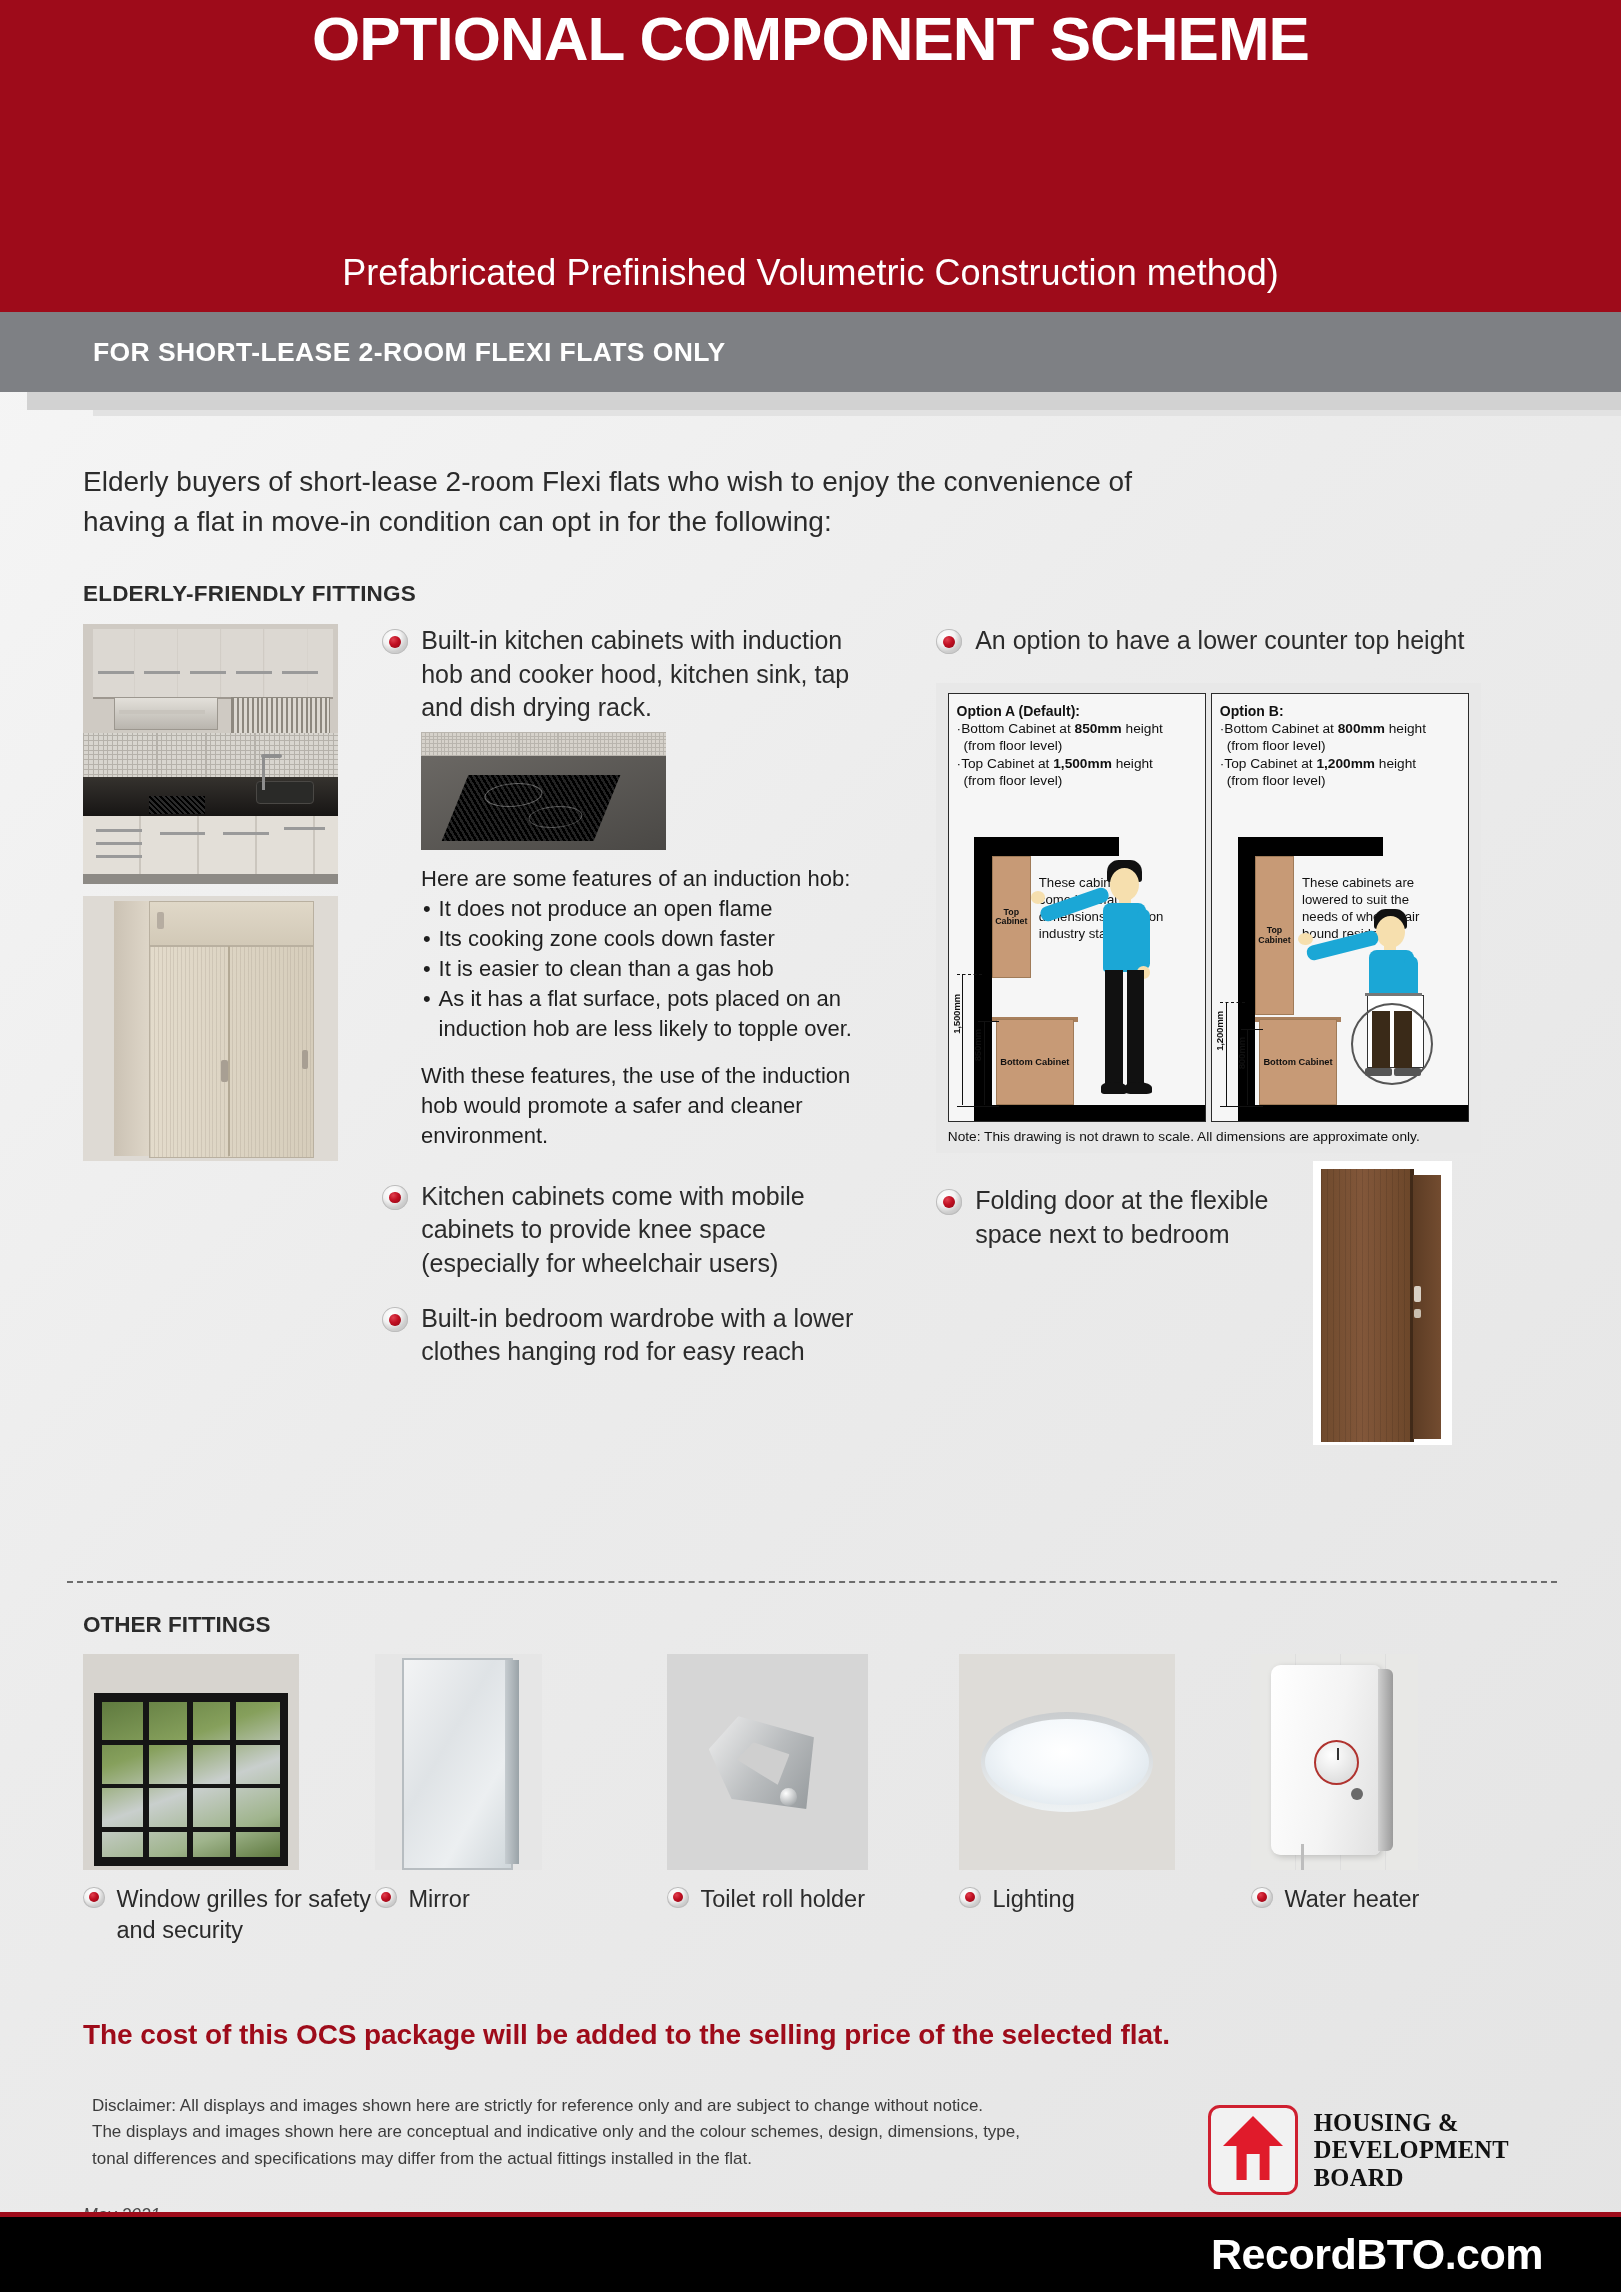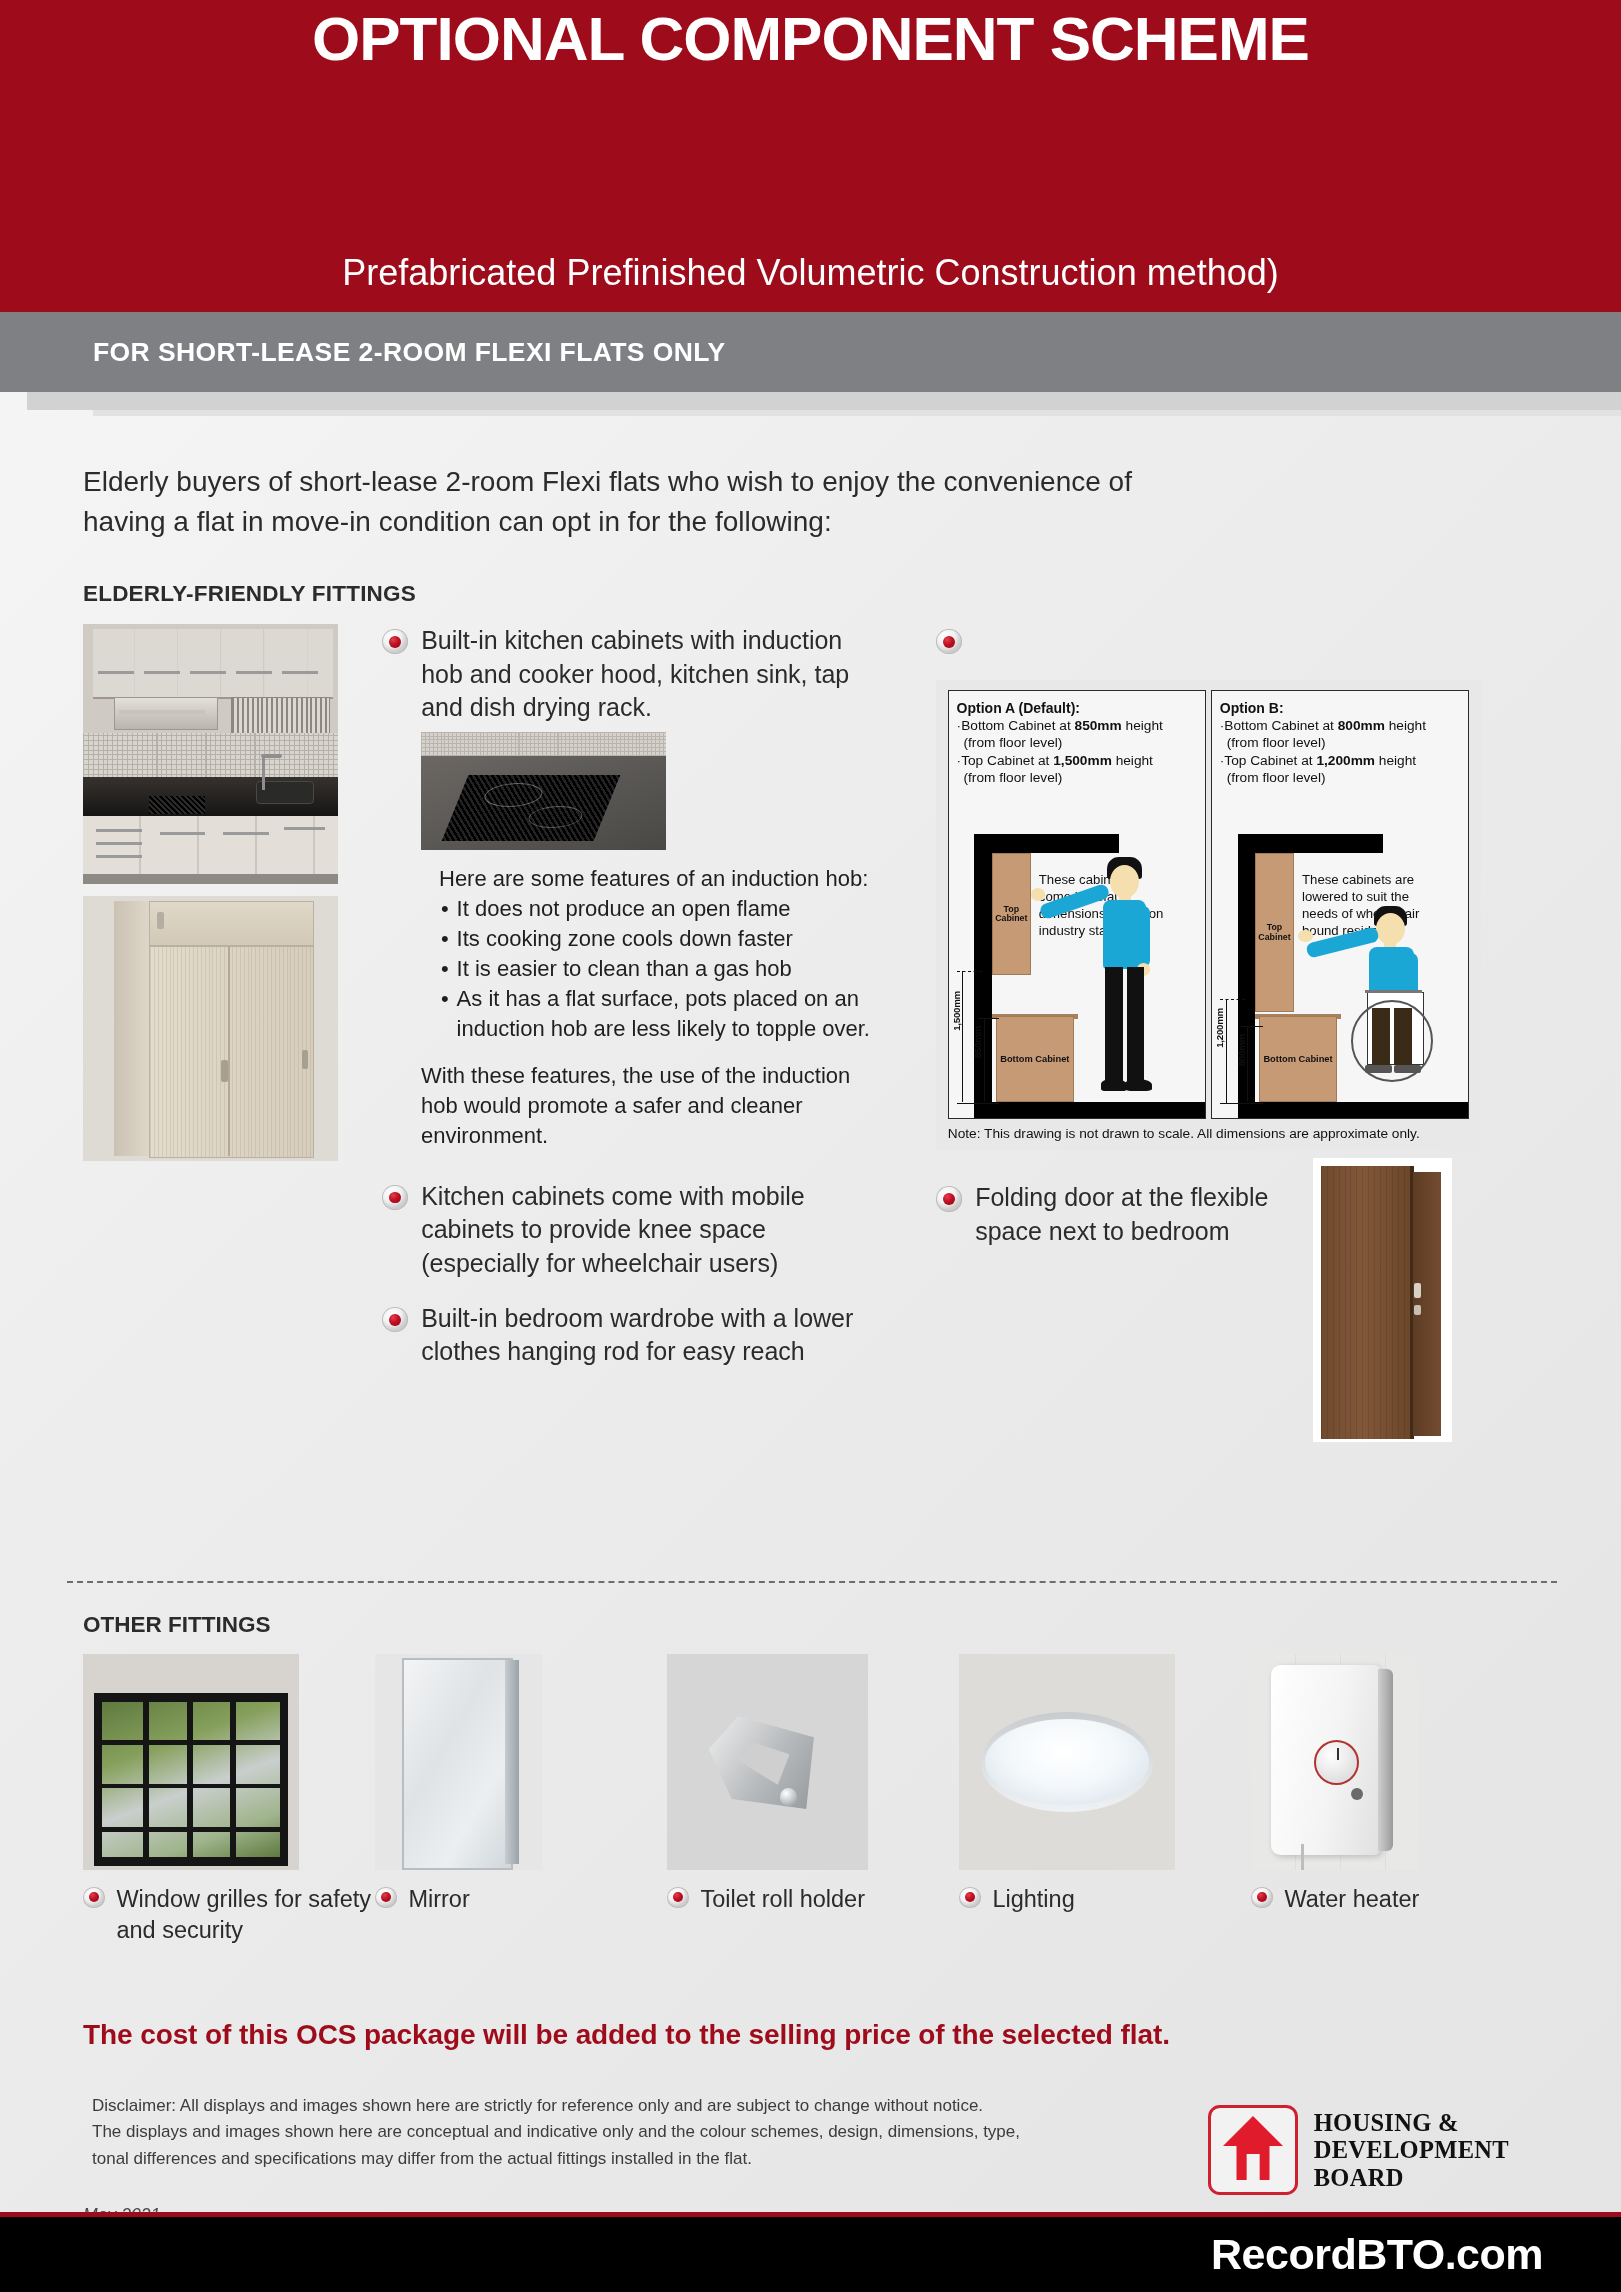--- a/index.html
+++ b/index.html
@@ -397,21 +397,21 @@
           </div>
 
           <div class="photo ph-hob" style="margin-left:39px;margin-top:7.8px;">
             <div class="ih-bg"></div>
             <div class="ih-tile"></div>
             <div class="ih-plate"></div>
             <div class="ih-ring"></div>
             <div class="ih-ring2"></div>
           </div>
 
-          <div class="subpara" style="margin-left:57px;">
+          <div class="subpara" style="margin-left:39px;">
             <div>Here are some features of an induction hob:</div>
             <ul>
               <li>It does not produce an open flame</li>
               <li>Its cooking zone cools down faster</li>
               <li>It is easier to clean than a gas hob</li>
               <li>As it has a flat surface, pots placed on an induction hob are less likely to topple over.</li>
             </ul>
           </div>
 
           <div class="subpara" style="margin-left:39px;margin-top:17.6px;">With these features, the use of the induction hob would promote a safer and  cleaner environment.</div>
@@ -426,20 +426,21 @@
             <div class="bullet-txt">Built-in bedroom wardrobe with a lower clothes hanging rod for easy reach</div>
           </div>
 
         </div>
       </div>
 
       <div class="rcol">
 
         <div class="bullet-row">
           <div class="bul"></div>
+          <div class="bullet-txt">An option to have a lower counter top height</div>
         </div>
 
         <div class="diagram">
           <div class="dg-panels">
 
             <div class="dg-panel">
               <div class="dg-t">Option A (Default):</div>
               <div class="dg-l">·<span>Bottom Cabinet at </span><b>850mm</b><span> height</span></div>
               <div class="dg-l dg-ind">(from floor level)</div>
               <div class="dg-l">·<span>Top Cabinet at </span><b>1,500mm</b><span> height</span></div>

